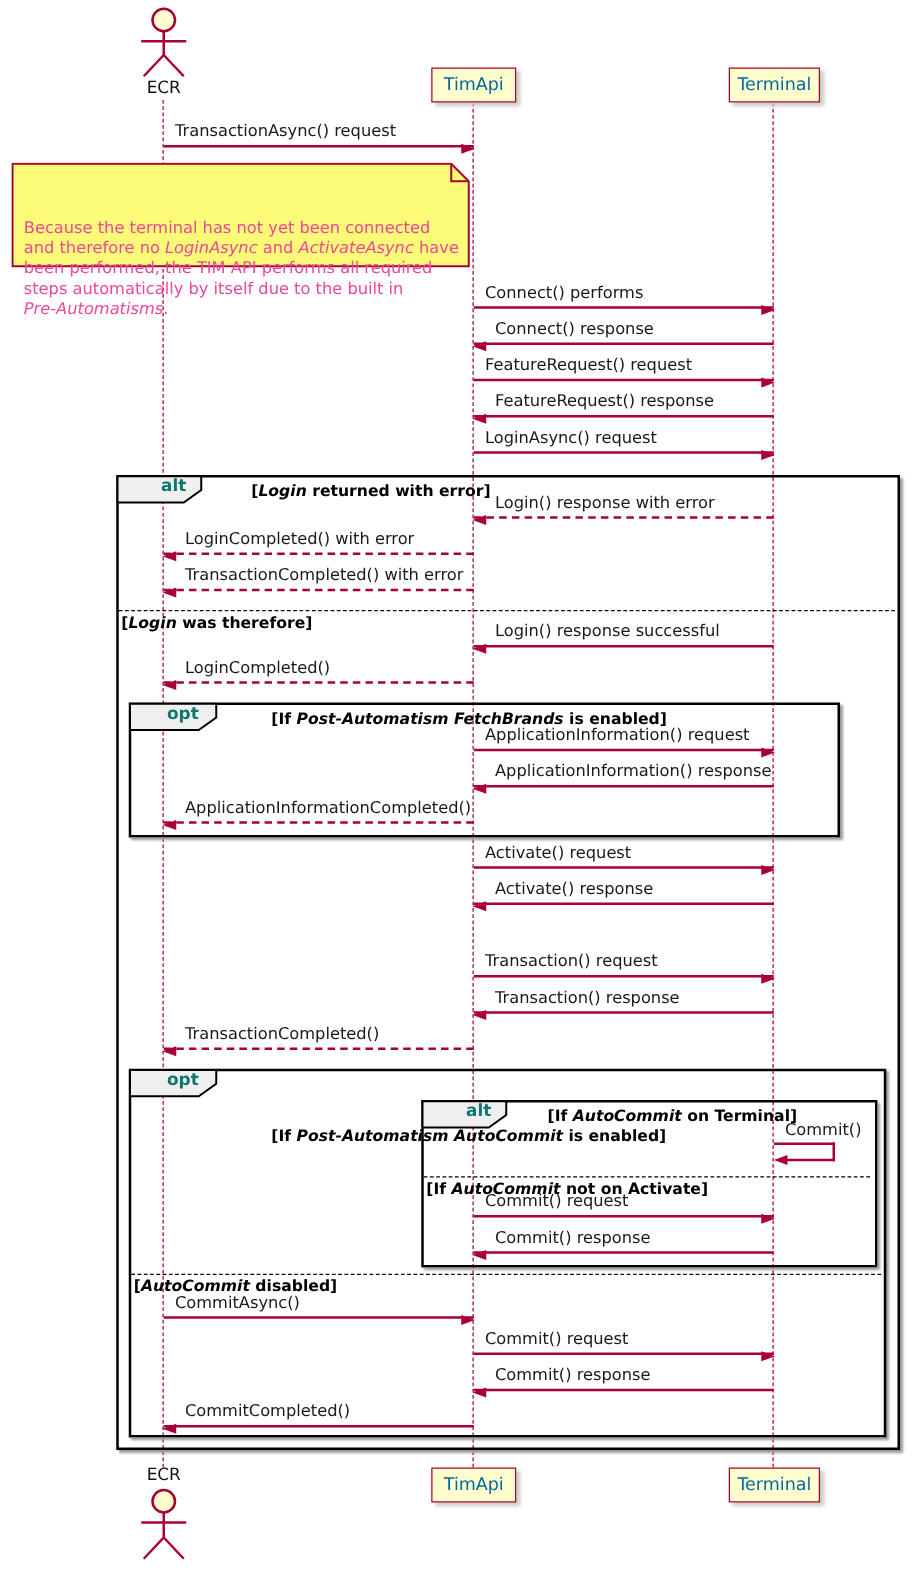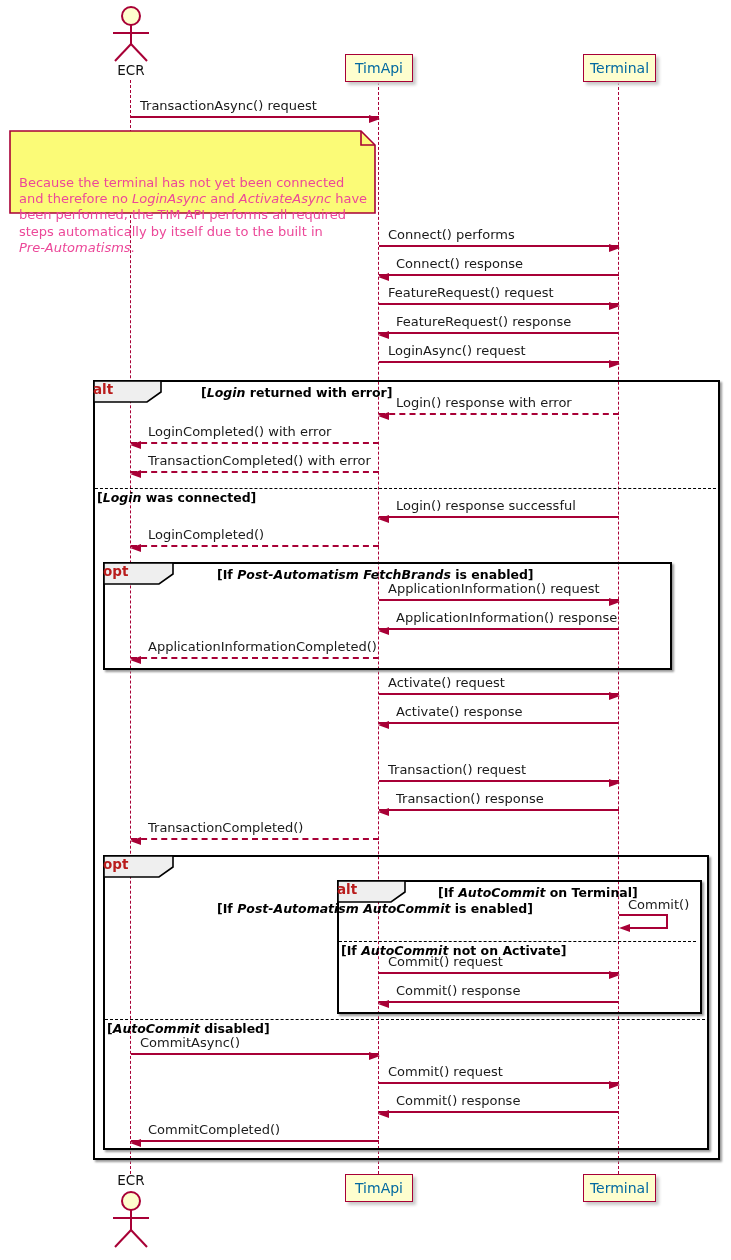--- a/index.html
+++ b/index.html
@@ -32,22 +32,22 @@
   .m.left  .lbl { left:17px; }
   
   .selfmsg-line { position:absolute; background:#A80036; }
   .selfmsg-lbl { position:absolute; font-size:13px; white-space:nowrap; }
   .selfmsg-ah { position:absolute; width:0; height:0;
                 border-top:4.5px solid transparent; border-bottom:4.5px solid transparent;
                 border-right:11px solid #A80036; }
   
   .frame { position:absolute; border:2px solid #000; box-shadow:2px 2px 2px #9a9a9a; }
   .fhead { position:absolute; top:-2px; left:-2px; }
-  .fkw { position:absolute; top:1px; left:0; width:56px; text-align:left;
-         font-weight:bold; font-size:13.5px; color:#b91c1c; }
+  .fkw { position:absolute; top:1px; left:0; width:56px; text-align:right;
+         font-weight:bold; font-size:13.5px; color:#0f766e; }
   .fcond { position:absolute; font-weight:bold; font-size:12.5px; color:#000; white-space:nowrap; }
   .fcond i, .divlbl i { font-style:italic; }
   .divline { position:absolute; height:0; border-top:1.6px dashed #000; }
   .divlbl { position:absolute; font-weight:bold; font-size:12.5px; color:#000; white-space:nowrap; }
   
   .note { position:absolute; }
   .note-text { position:absolute; left:10px; top:5px; font-size:13px; line-height:16.2px; color:#ec4899;margin-top:40px; }
 </style>
 </head>
 <body>
@@ -143,21 +143,21 @@
       <div class="ah"></div>
   </div>
   <div class="m left dashed" style="left:131px; top:423px; width:248px;">
     <span class="lbl">LoginCompleted() with error</span>
       <div class="ln"></div>
       <div class="ah"></div>
   </div>
 
   <div class="divline" style="left:95px; top:488px; width:621px;"></div>
   <div class="divlbl" style="left:97px; top:490px;">
-    <span>[</span><i>Login</i><span> was connected]</span>
+    <span>[</span><i>Login</i><span> was therefore]</span>
   </div>
 
   <div class="m left" style="left:379px; top:497px; width:240px;">
     <span class="lbl">Login() response successful</span>
       <div class="ln"></div>
       <div class="ah"></div>
   </div>
   <div class="m left dashed" style="left:131px; top:526px; width:248px;">
     <span class="lbl">LoginCompleted()</span>
       <div class="ln"></div>

